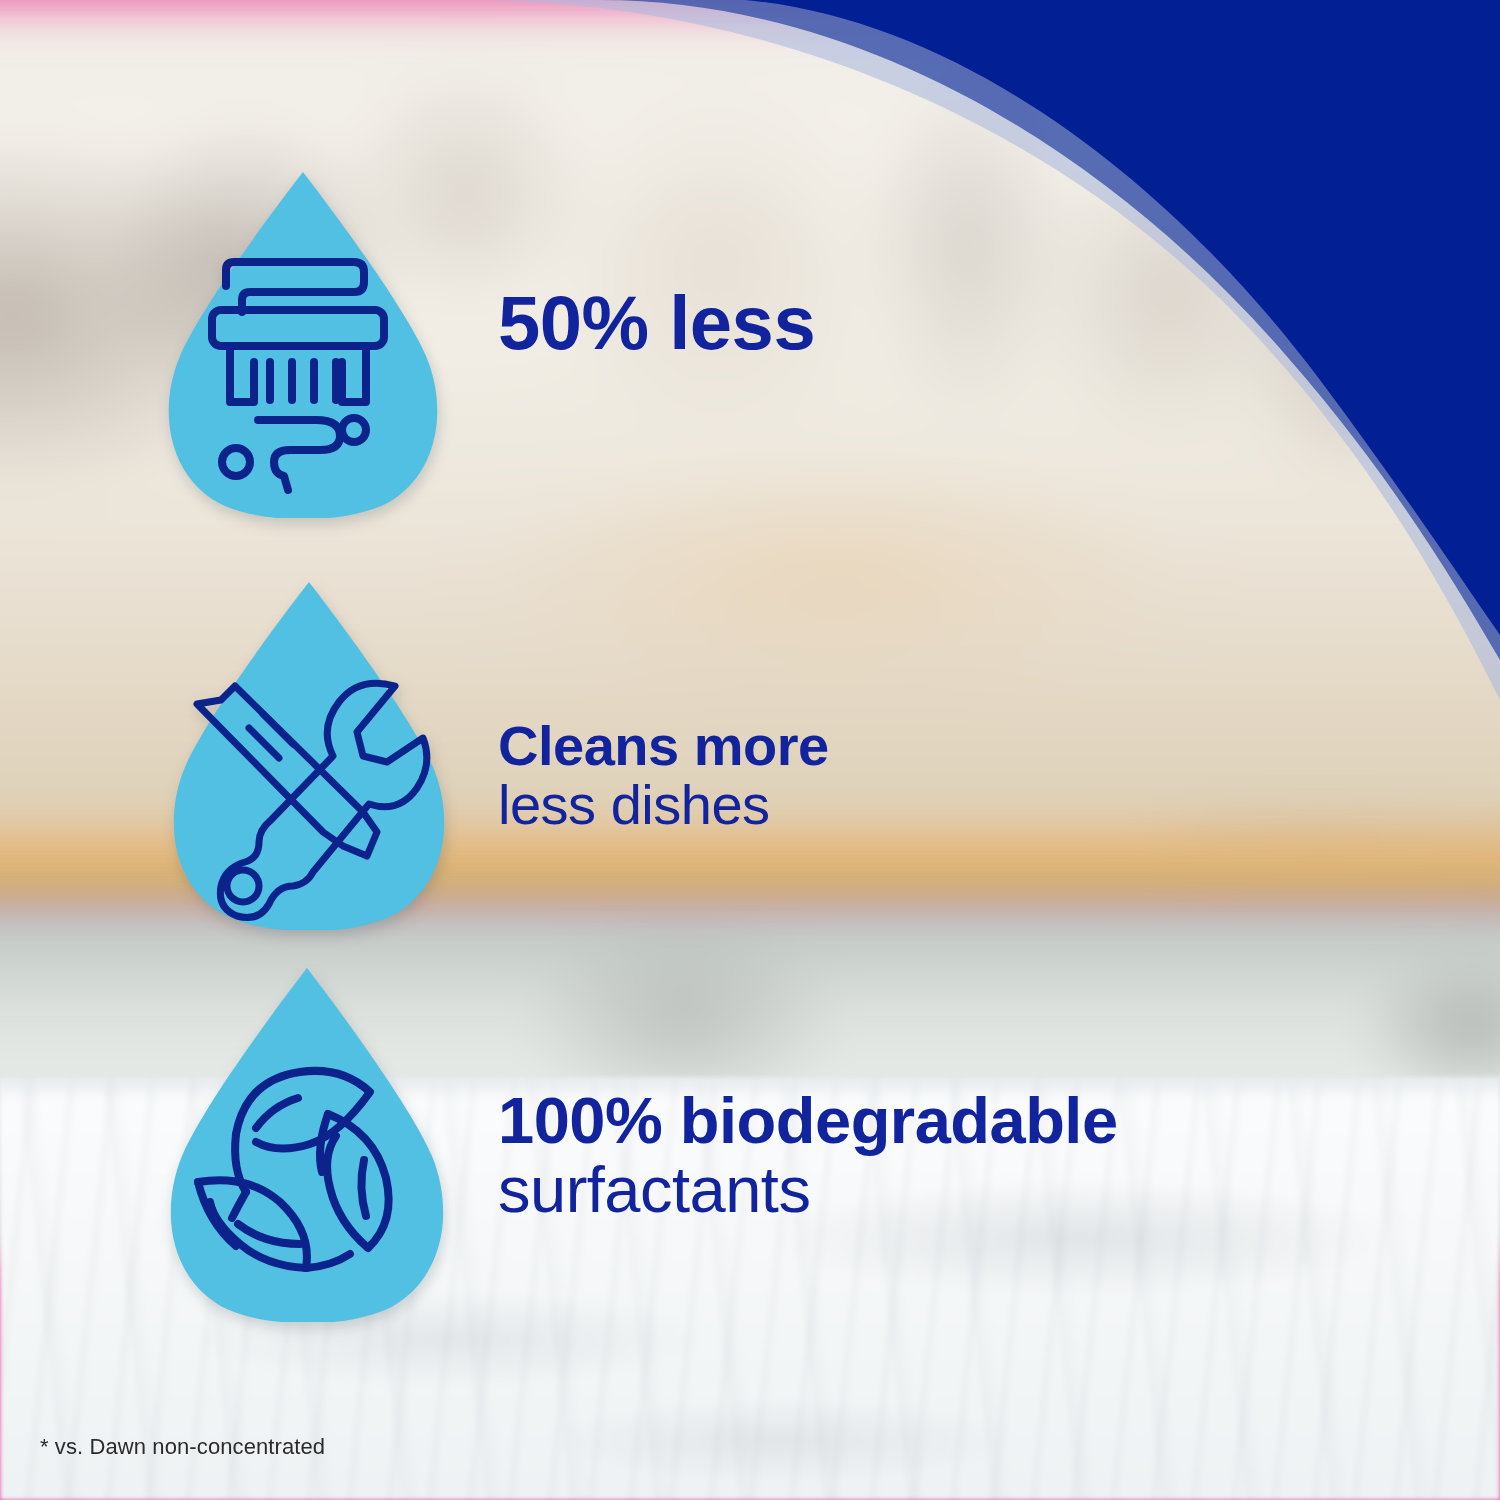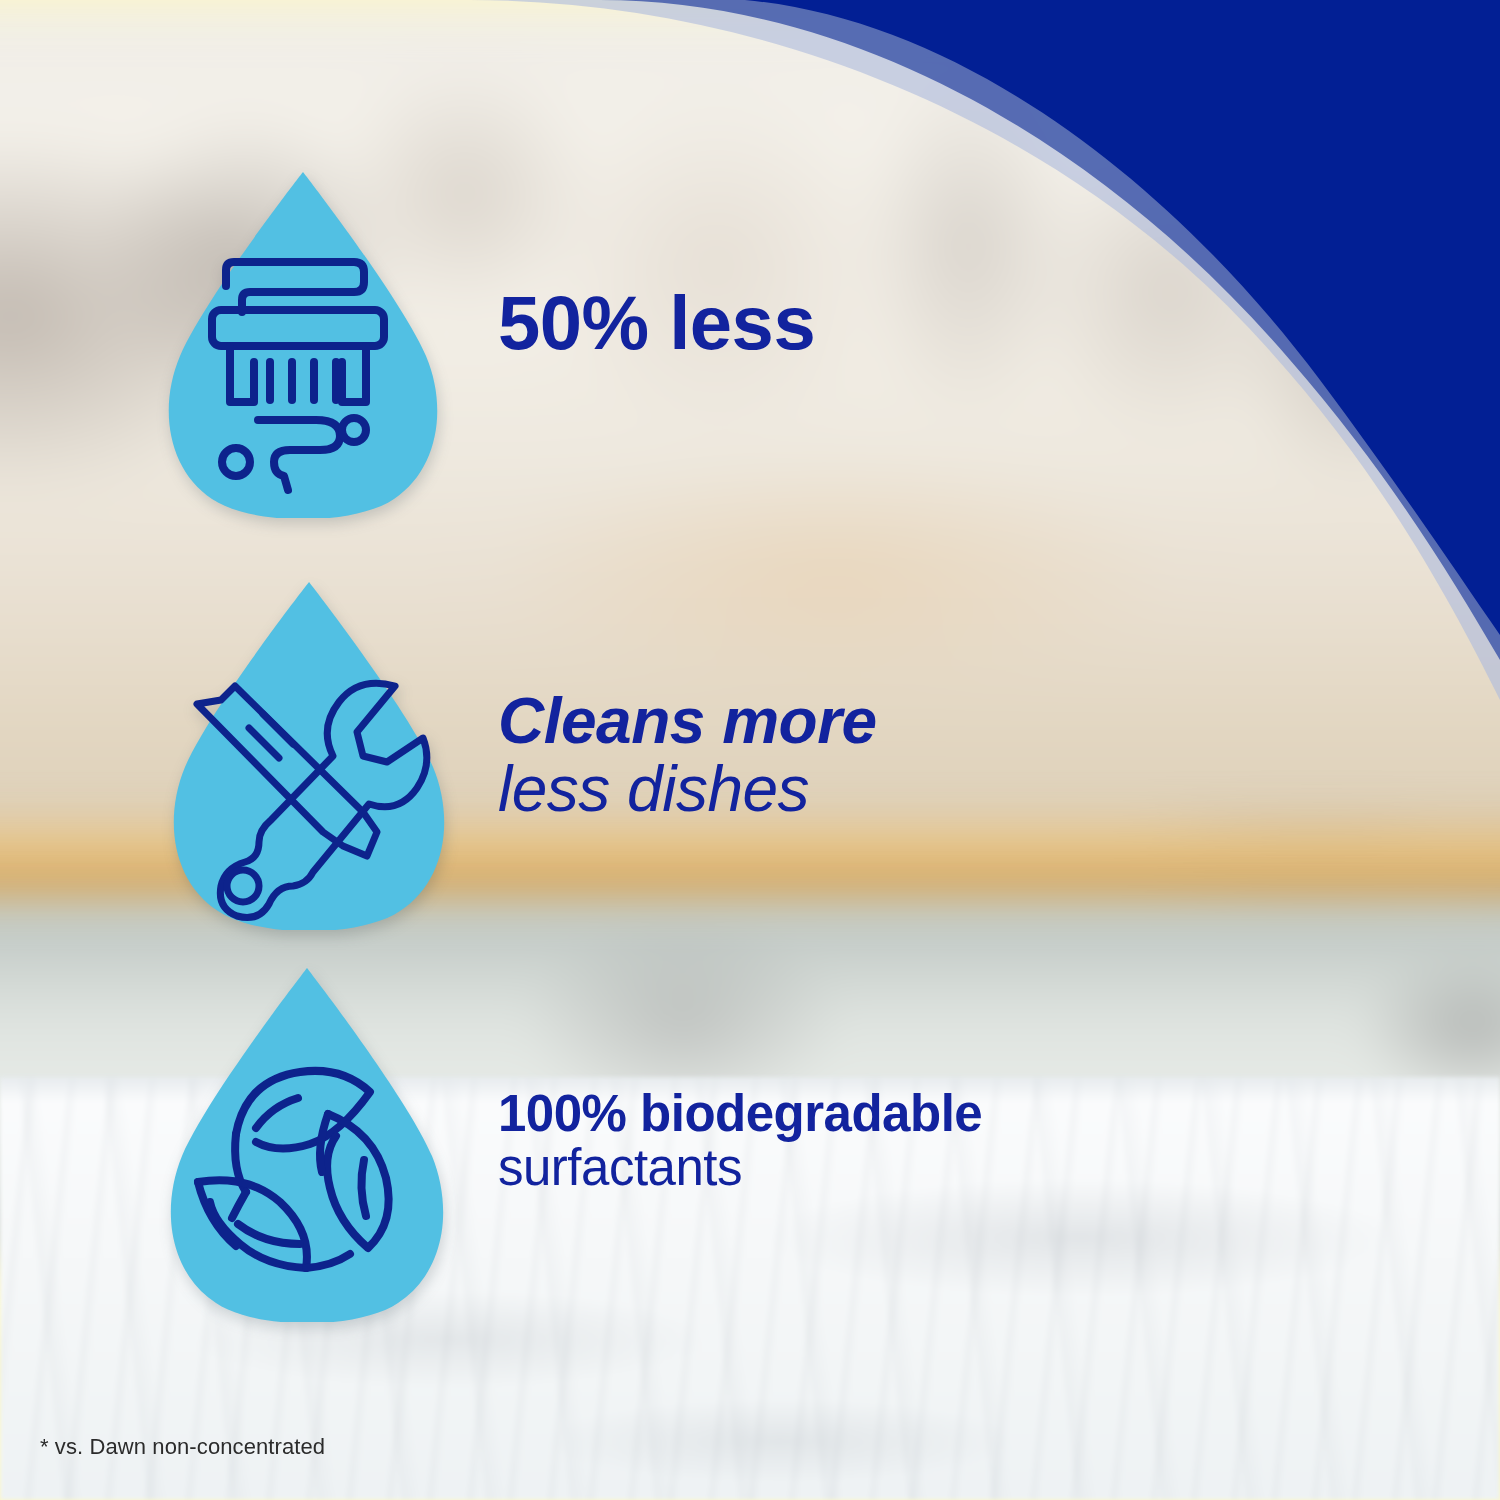--- a/index.html
+++ b/index.html
@@ -8,21 +8,21 @@
     background: #ffffff;
   }
   body {
     font-family: "Liberation Sans", sans-serif;
   }
   #poster {
     position: relative;
     width: 1500px;
     height: 1500px;
     overflow: hidden;
-    background: #fef9c3;
+    background: #ec4899;
   }
 
   
   .bg-photo {
     position: absolute;
     inset: 0;
     overflow: hidden;
   }
   .bg-layer {
     position: absolute;
@@ -135,22 +135,22 @@
   .claim .ln1 {
     display: block;
     font-weight: 700;
   }
   .claim .ln2 {
     display: block;
     font-weight: 400;
   }
 
   #claim-1 { left: 498px; top: 283px; font-size: 76px; }
-  #claim-2 { left: 498px; top: 688px; font-size: 64px; font-style: italic; }
-  #claim-3 { left: 498px; top: 1087px; font-size: 51px; }
+  #claim-2 { left: 498px; top: 716px; font-size: 56px; }
+  #claim-3 { left: 498px; top: 1087px; font-size: 65px; }
 
   .footnote {
     position: absolute;
     left: 40px;
     top: 1434px;
     font-size: 22px;
     font-weight: 400;
     color: #2b2b2b;
     letter-spacing: 0.1px;
   }

